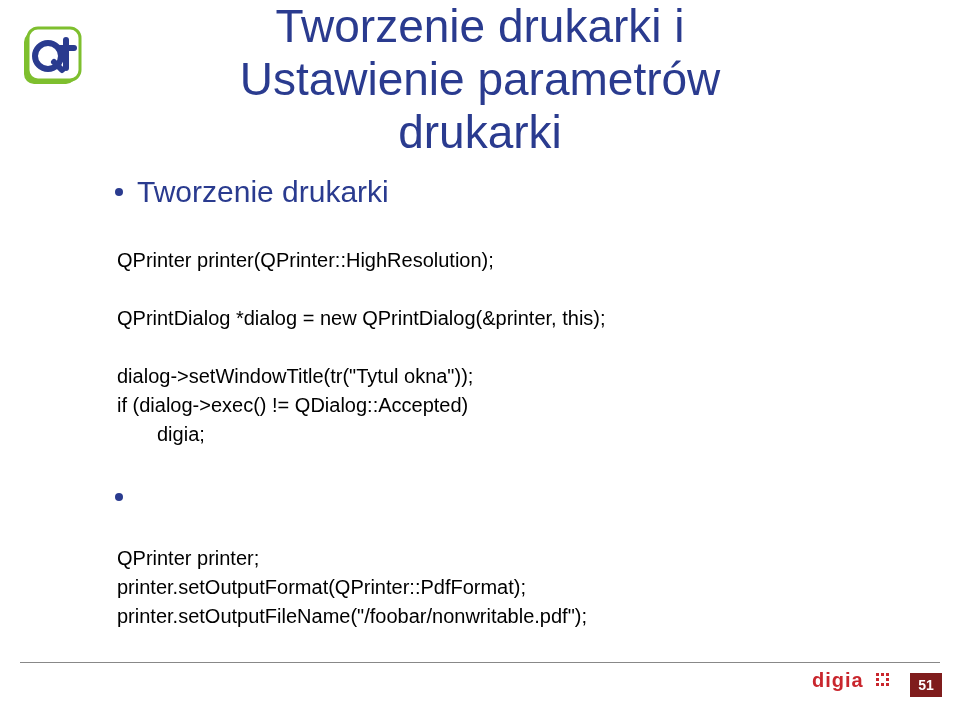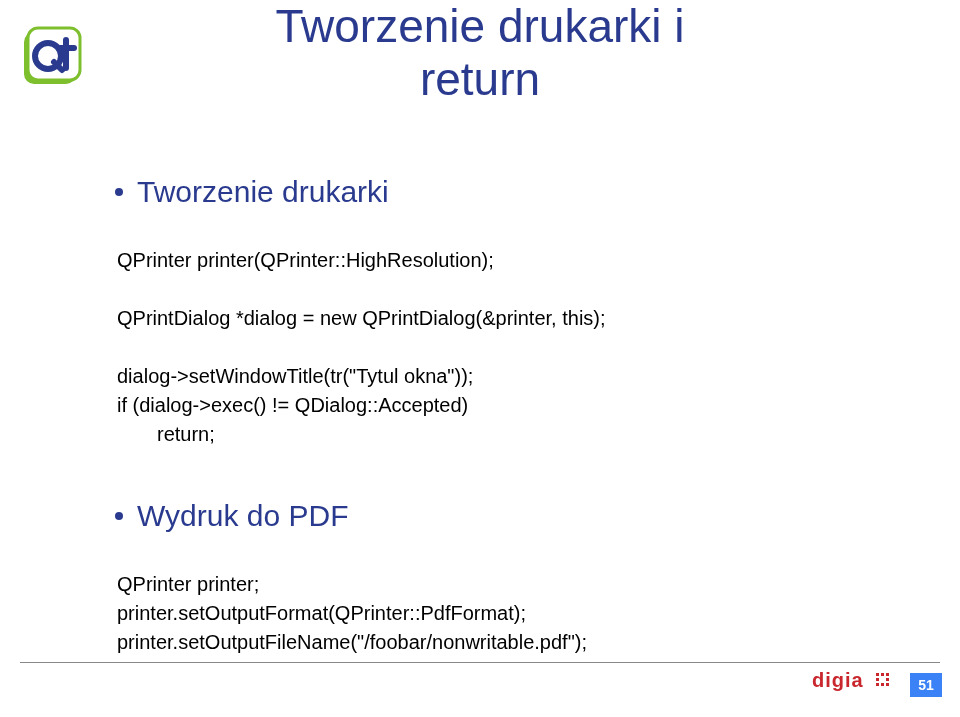--- a/index.html
+++ b/index.html
@@ -76,21 +76,21 @@
   .digia-logo {
     position: absolute;
     bottom: 20px;
     right: 62px;
   }
   
   .page-num {
     position: absolute;
     bottom: 20px;
     right: 18px;
-    background: #3b82f6;
+    background: #7f1d1d;
     color: #fff;
     font-size: 14px;
     font-weight: bold;
     width: 32px;
     height: 24px;
     display: flex;
     align-items: center;
     justify-content: center;
   }
   
@@ -114,44 +114,44 @@
       <rect x="8" y="4" width="52" height="52" rx="10" fill="#fff" stroke="#7EBF2E" stroke-width="3"></rect>
       <circle cx="28" cy="32" r="13" fill="none" stroke="#2A3B8F" stroke-width="6"></circle>
       <line x1="34" y1="38" x2="42" y2="46" stroke="#2A3B8F" stroke-width="6" stroke-linecap="round"></line>
       <line x1="46" y1="16" x2="46" y2="44" stroke="#2A3B8F" stroke-width="6" stroke-linecap="round"></line>
       <line x1="40" y1="24" x2="54" y2="24" stroke="#2A3B8F" stroke-width="6" stroke-linecap="round"></line>
     </svg>
   </div>
 
   <div class="title-area">
     <div class="title-line">Tworzenie drukarki i</div>
-    <div class="title-line">return</div>
+    <div class="title-line">Ustawienie parametrów</div>
+    <div class="title-line">drukarki</div>
   </div>
 
   <div class="content">
 
     <div class="bullet">
       <span class="dot"></span>
       <span>Tworzenie drukarki</span>
     </div>
 
     <div class="code-block">
 <span class="bold">QPrinter printer(QPrinter::HighResolution);</span>
 
 <span>QPrintDialog *dialog = new QPrintDialog(&amp;printer, this);</span>
 
 <span>dialog-&gt;setWindowTitle(tr("Tytul okna"));</span>
 <span>if (dialog-&gt;exec() != QDialog::Accepted)</span>
-<span class="indent1">return;</span></div>
+<span class="indent1">digia;</span></div>
 
     <div style="height:20px"></div>
 
     <div class="bullet">
       <span class="dot"></span>
-      <span>Wydruk do PDF</span>
     </div>
 
     <div class="code-block">
 <span class="bold">QPrinter printer;</span>
 <span>printer.setOutputFormat(QPrinter::PdfFormat);</span>
 <span>printer.setOutputFileName("/foobar/nonwritable.pdf");</span></div>
 
   </div>
 
   <hr class="footer-line">

